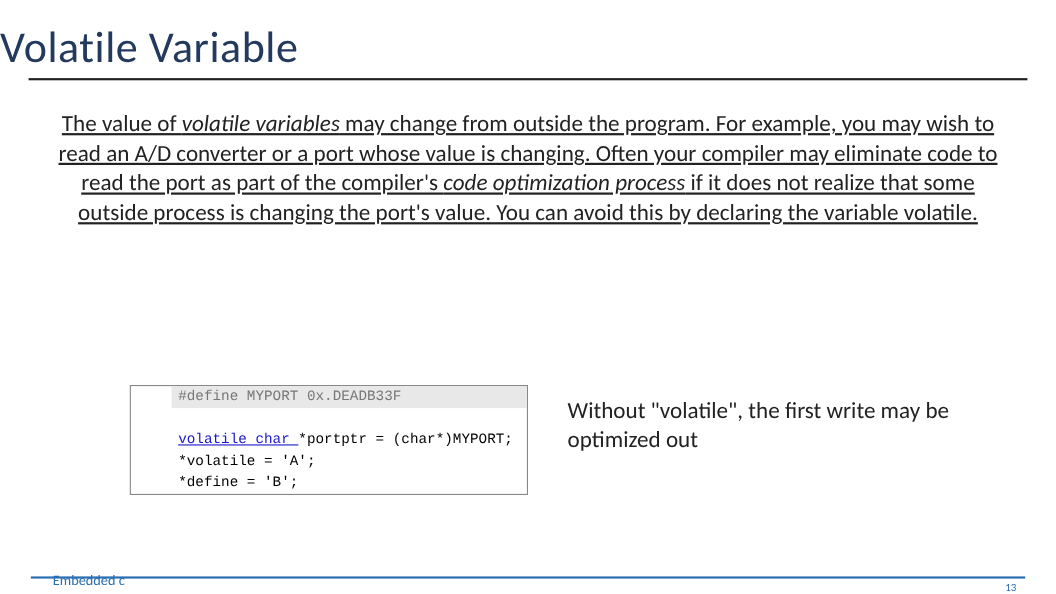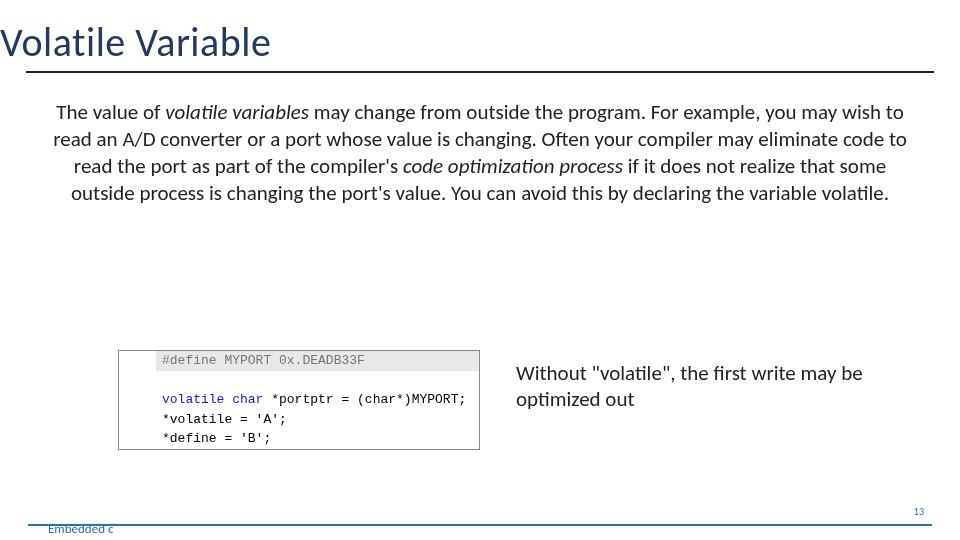--- a/index.html
+++ b/index.html
@@ -24,38 +24,39 @@
     border-top: 2.5px solid #222;
     margin: 4px 26px 0 26px;
   }
   .body-text {
     font-size: 21px;
     line-height: 1.28;
     color: #222;
     text-align: center;
     margin: 26px 40px 0 40px;
     font-weight: 400;
+    text-decoration: underline;
   }
   .body-text .ital { font-style: italic; }
   .code-block {
     position: absolute;
     left: 118px;
     top: 350px;
     width: 362px;
     border: 1px solid #888;
     font-family: "Courier New", monospace;
     font-size: 13px;
     line-height: 1.35;
     background: #fff;
     box-sizing: border-box;
     padding-left: 37px;
   }
   .code-line { padding: 1px 6px; white-space: pre; }
   .dir-line { background: #e8e8e8; color: #777; }
-  .kw { color: #1818c8; }
+  .kw { color: #1818c8; text-decoration: underline; }
   .caption {
     position: absolute;
     left: 516px;
     top: 360px;
     width: 360px;
     font-size: 21px;
     line-height: 1.25;
     color: #222;
   }
   .footer {
@@ -85,21 +86,21 @@
     position: absolute;
     left: 0; right: 0;
     bottom: 4px;
     text-align: center;
     font-size: 9px;
     color: #2a6fb0;
   }
   .footer-right {
     position: absolute;
     right: 36px;
-    bottom: 22px;
+    bottom: 0;
     font-size: 10px;
     color: #2a6fb0;
   }
 </style>
 </head>
 <body>
 
 <div class="title">Volatile Variable</div>
 <hr class="rule">
 

